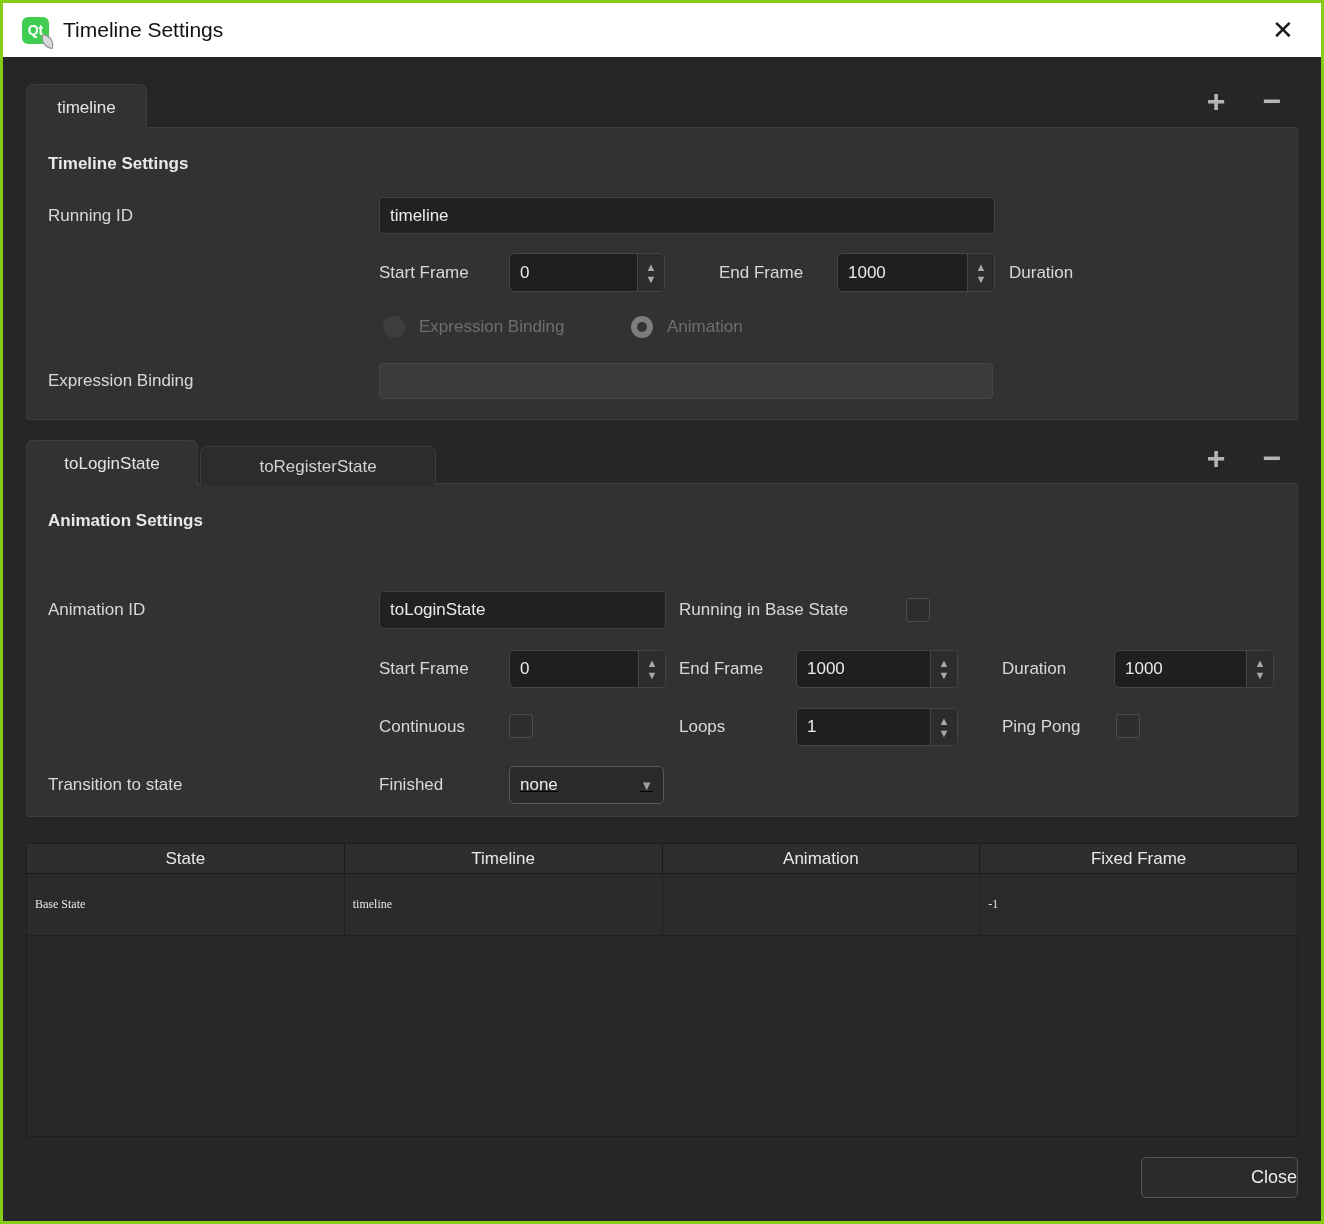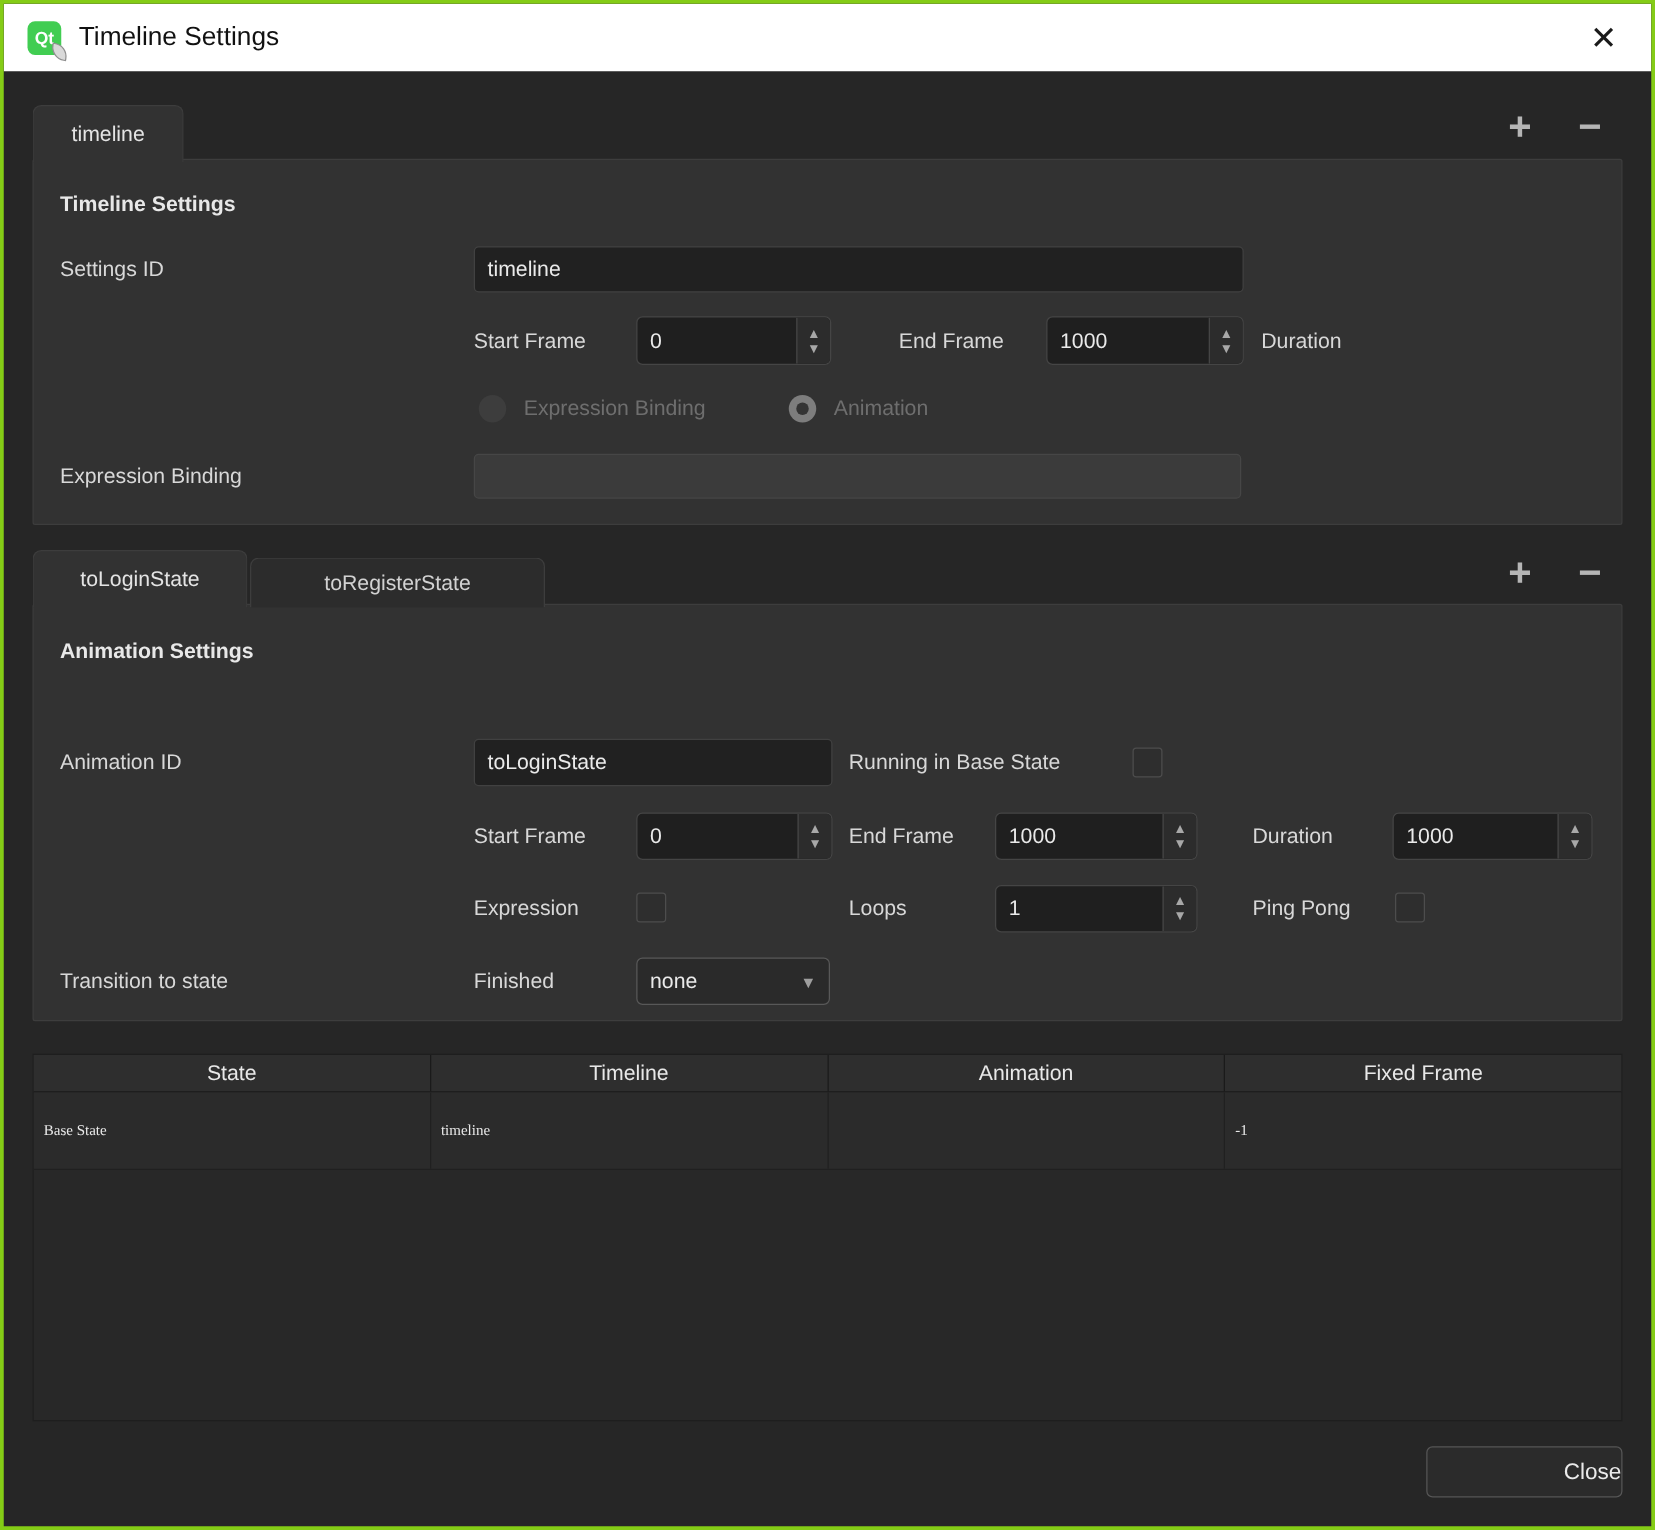--- a/index.html
+++ b/index.html
@@ -132,21 +132,21 @@
     <span>timeline</span>
   </div>
   <div class="pm-group" style="right:32px; top:81px;">
     <div class="pm-btn">+</div>
     <div class="pm-btn">−</div>
   </div>
   <div class="panel" style="left:23px; top:124px; width:1272px; height:293px;">
 
     <div class="heading" style="left:21px; top:26px;">Timeline Settings</div>
 
-    <div class="label" style="left:21px; top:69px; height:37px;">Settings ID</div>
+    <div class="label" style="left:21px; top:69px; height:37px;">Running ID</div>
     <div class="text-input" style="left:352px; top:69px; width:616px; height:37px;">
       <span>timeline</span>
     </div>
 
     <div class="label" style="left:352px; top:125px; height:39px;">Start Frame</div>
     <div class="spinbox" style="left:482px; top:125px; width:156px; height:39px;">
       <span class="spin-value">0</span>
       <span class="spin-arrows">
         <span class="spin-arrow">▲</span>
         <span class="spin-arrow">▼</span>
@@ -216,38 +216,38 @@
 
     <div class="label" style="left:975px; top:166px; height:38px;">Duration</div>
     <div class="spinbox" style="left:1087px; top:166px; width:160px; height:38px;">
       <span class="spin-value">1000</span>
       <span class="spin-arrows">
         <span class="spin-arrow">▲</span>
         <span class="spin-arrow">▼</span>
       </span>
     </div>
 
-    <div class="label" style="left:352px; top:224px; height:38px;">Expression</div>
+    <div class="label" style="left:352px; top:224px; height:38px;">Continuous</div>
     <div class="checkbox" style="left:482px; top:230px;"></div>
 
     <div class="label" style="left:652px; top:224px; height:38px;">Loops</div>
     <div class="spinbox" style="left:769px; top:224px; width:162px; height:38px;">
       <span class="spin-value">1</span>
       <span class="spin-arrows">
         <span class="spin-arrow">▲</span>
         <span class="spin-arrow">▼</span>
       </span>
     </div>
 
     <div class="label" style="left:975px; top:224px; height:38px;">Ping Pong</div>
     <div class="checkbox" style="left:1089px; top:230px;"></div>
 
     <div class="label" style="left:21px; top:282px; height:38px;">Transition to state</div>
     <div class="label" style="left:352px; top:282px; height:38px;">Finished</div>
-    <div class="dropdown" style="left:482px; top:282px; width:155px; height:38px;">
+    <div class="dropdown" style="left:482px; top:282px; width:155px; height:38px;text-decoration:underline;">
       <span class="dd-value">none</span>
       <span class="dd-arrow">▼</span>
     </div>
   </div>
 
   <div class="states-table">
     <div class="t-header">
       <div class="t-hcell">State</div>
       <div class="t-hcell">Timeline</div>
       <div class="t-hcell">Animation</div>

